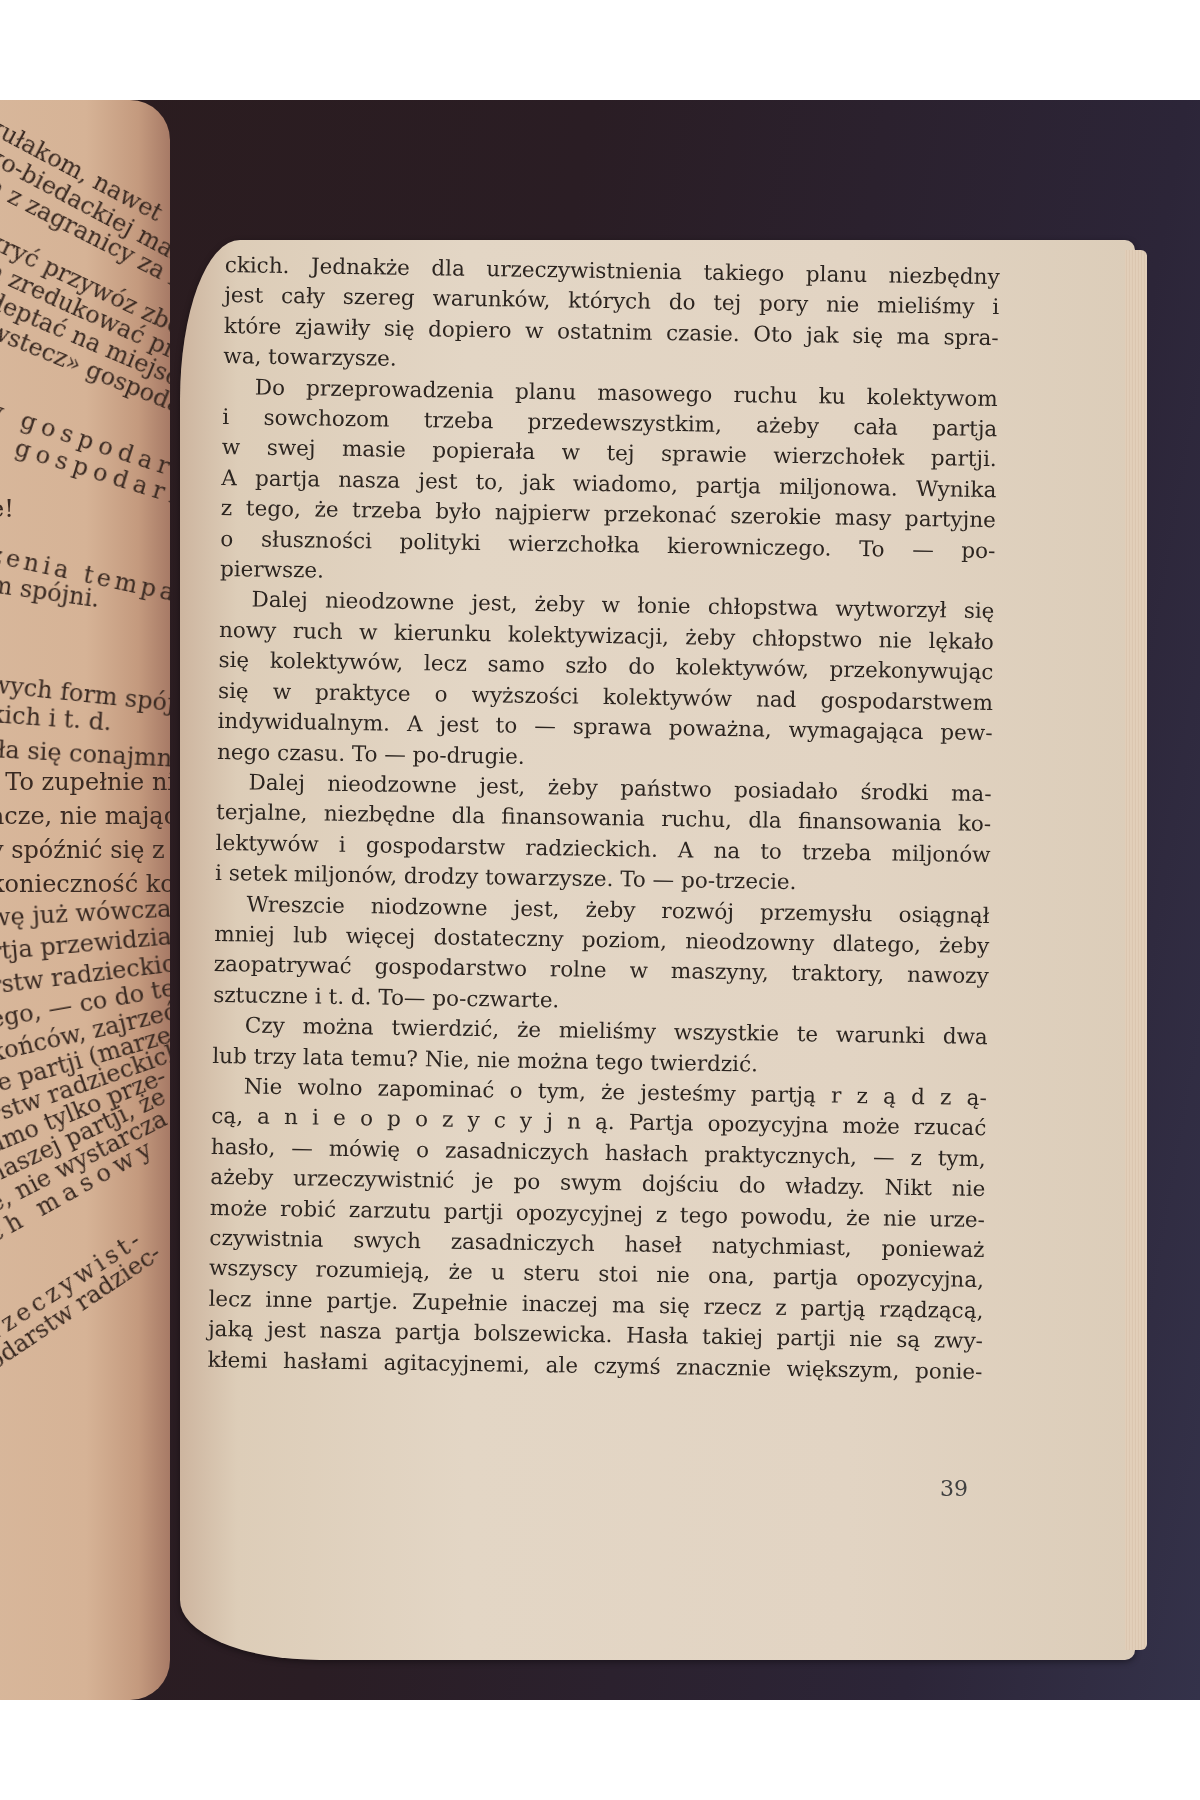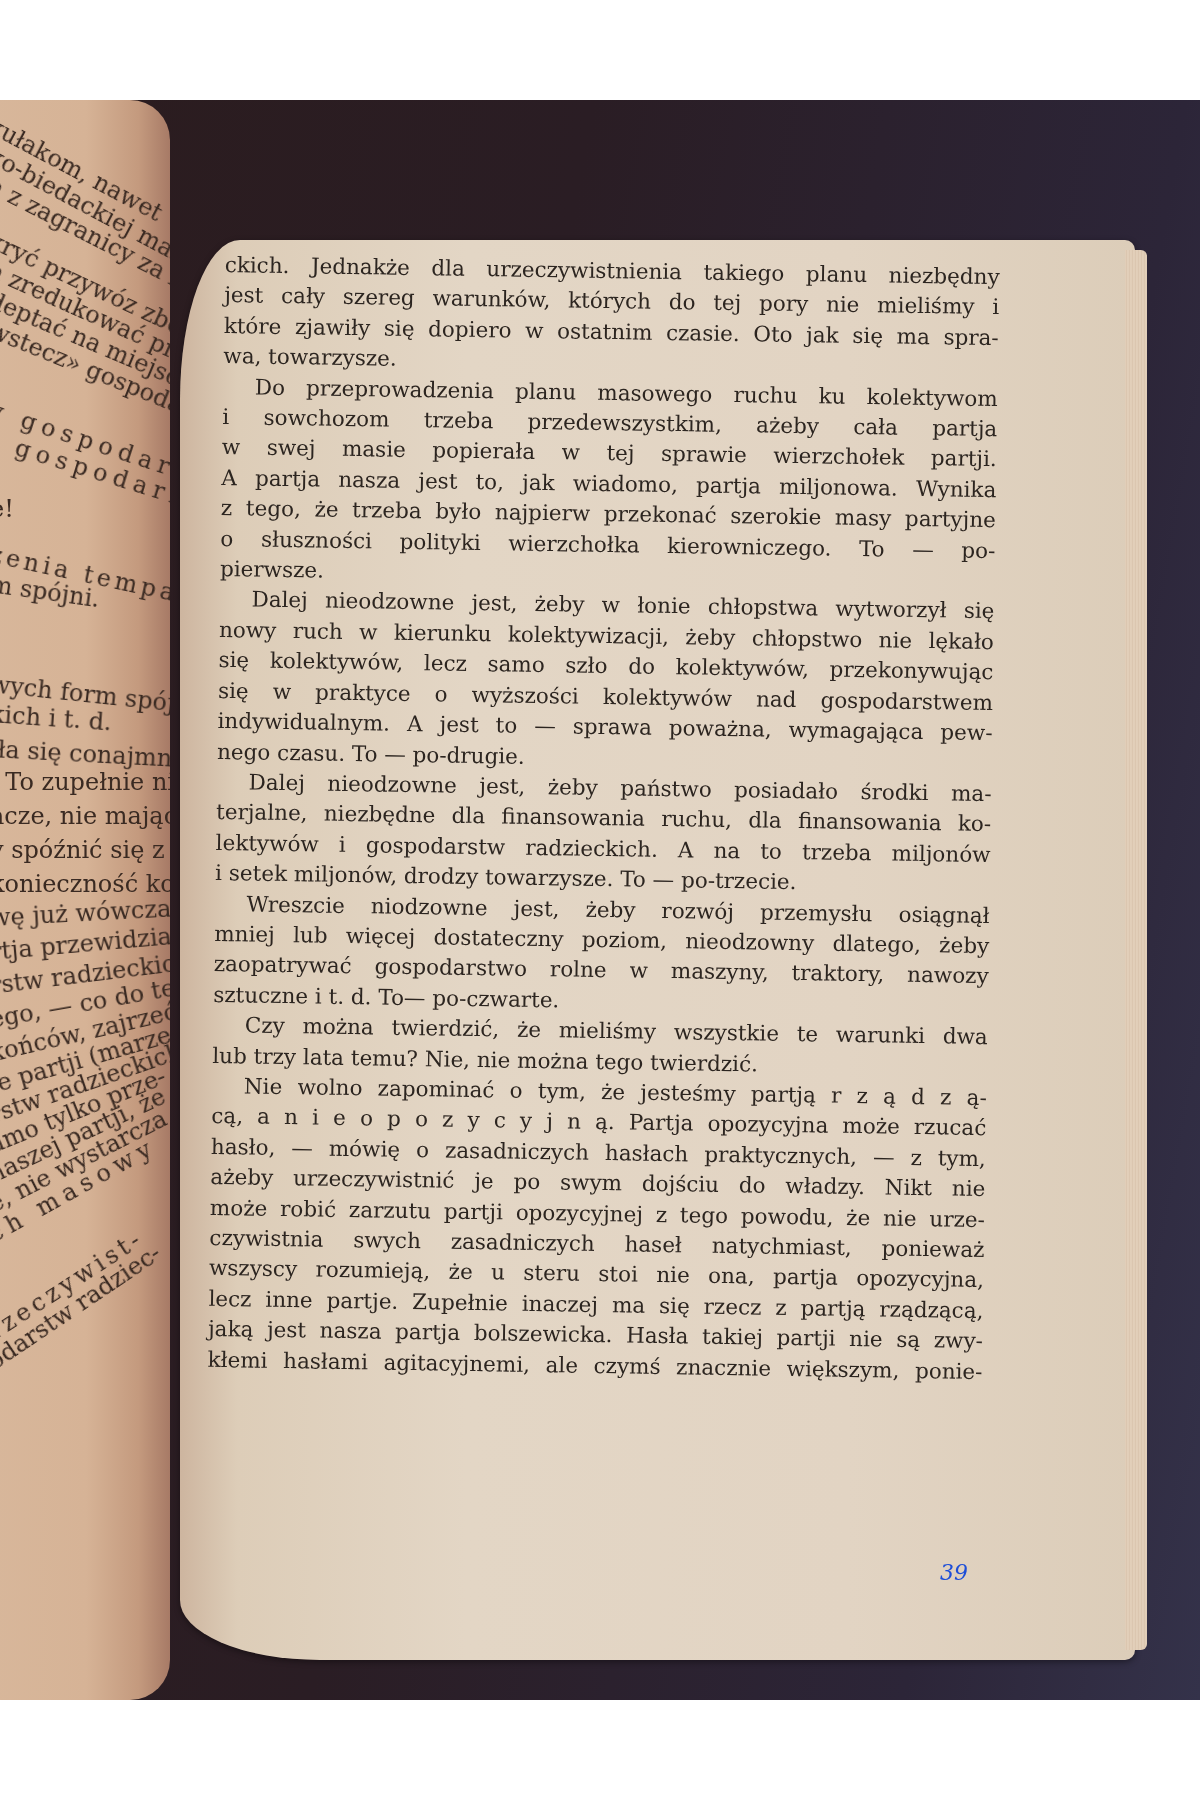--- a/index.html
+++ b/index.html
@@ -37,22 +37,22 @@
     }
     .text-block {
       position: absolute; left: 225px; top: 250px; width: 775px;
       color: #2c2520; font-size: 21.5px; line-height: 30.4px;
       transform: rotate(0.9deg); transform-origin: left top;
     }
     .line { display: block; text-align: justify; text-align-last: justify; white-space: nowrap; }
     .line.last { text-align-last: left; }
     .indent { padding-left: 32px; }
     .page-number {
-      position: absolute; left: 940px; top: 1560px;
-      font-size: 22px; color: #1d4ed8; font-style: italic;
+      position: absolute; left: 940px; top: 1476px;
+      font-size: 22px; color: #404040;
     }
   </style>
 </head>
 <body>
 
 <div class="photo">
   <div class="left-page">
     <span class="left-line" style="top:10px;transform:rotate(28deg);">kułakom, nawet</span>
     <span class="left-line" style="top:40px;transform:rotate(28deg);">ko-biedackiej masy</span>
     <span class="left-line" style="top:70px;transform:rotate(27deg);">a z zagranicy za bo</span>

